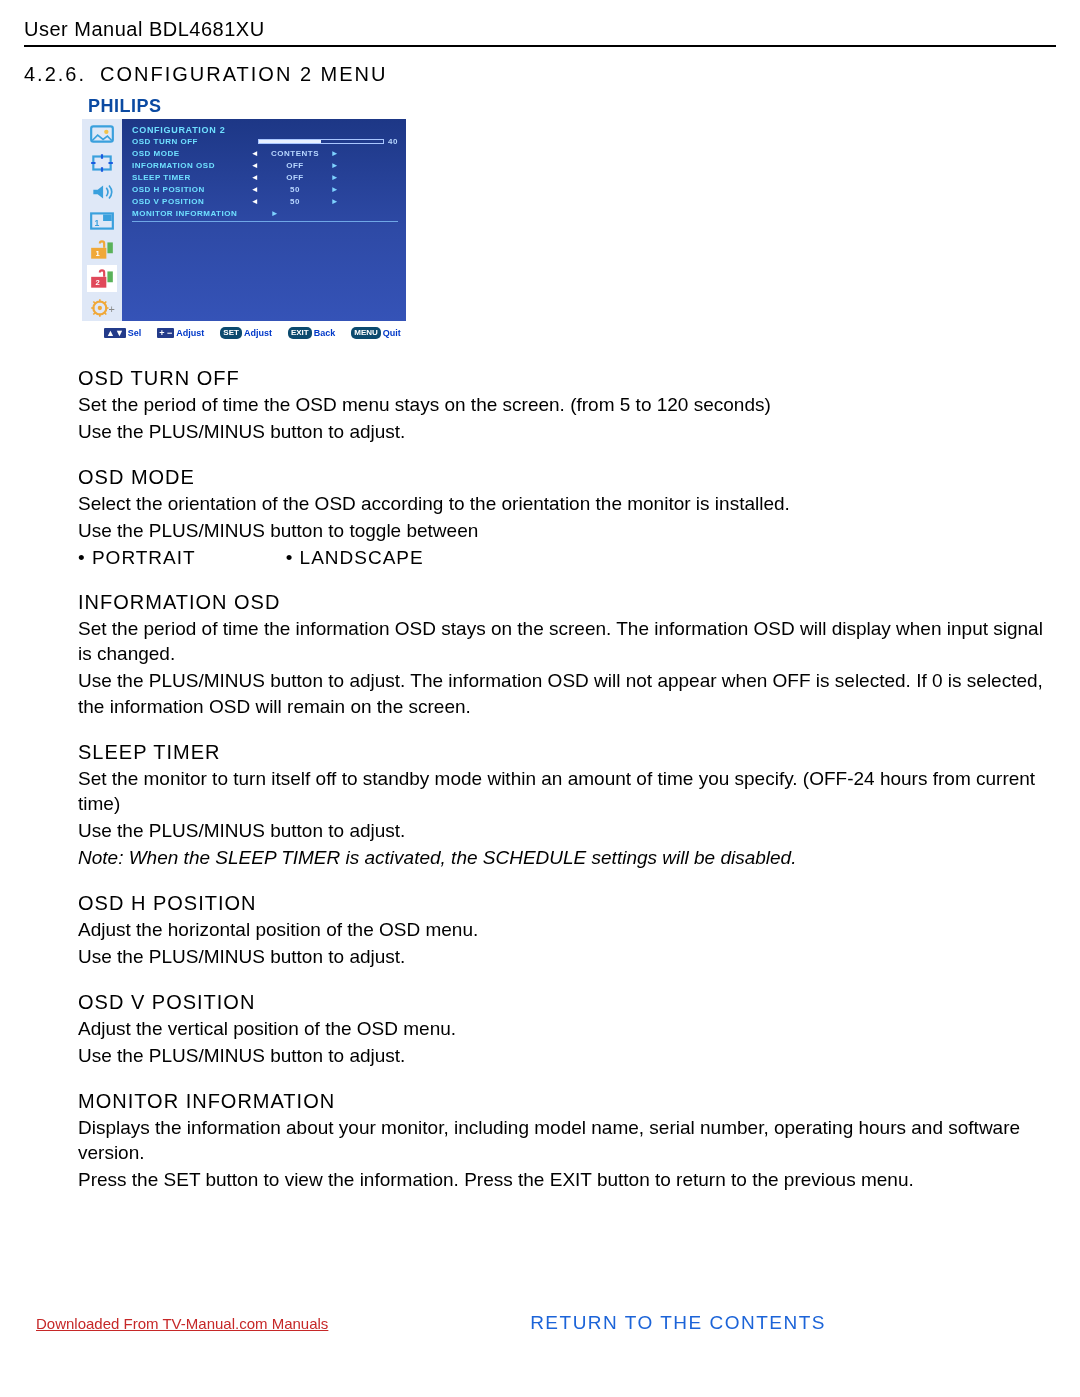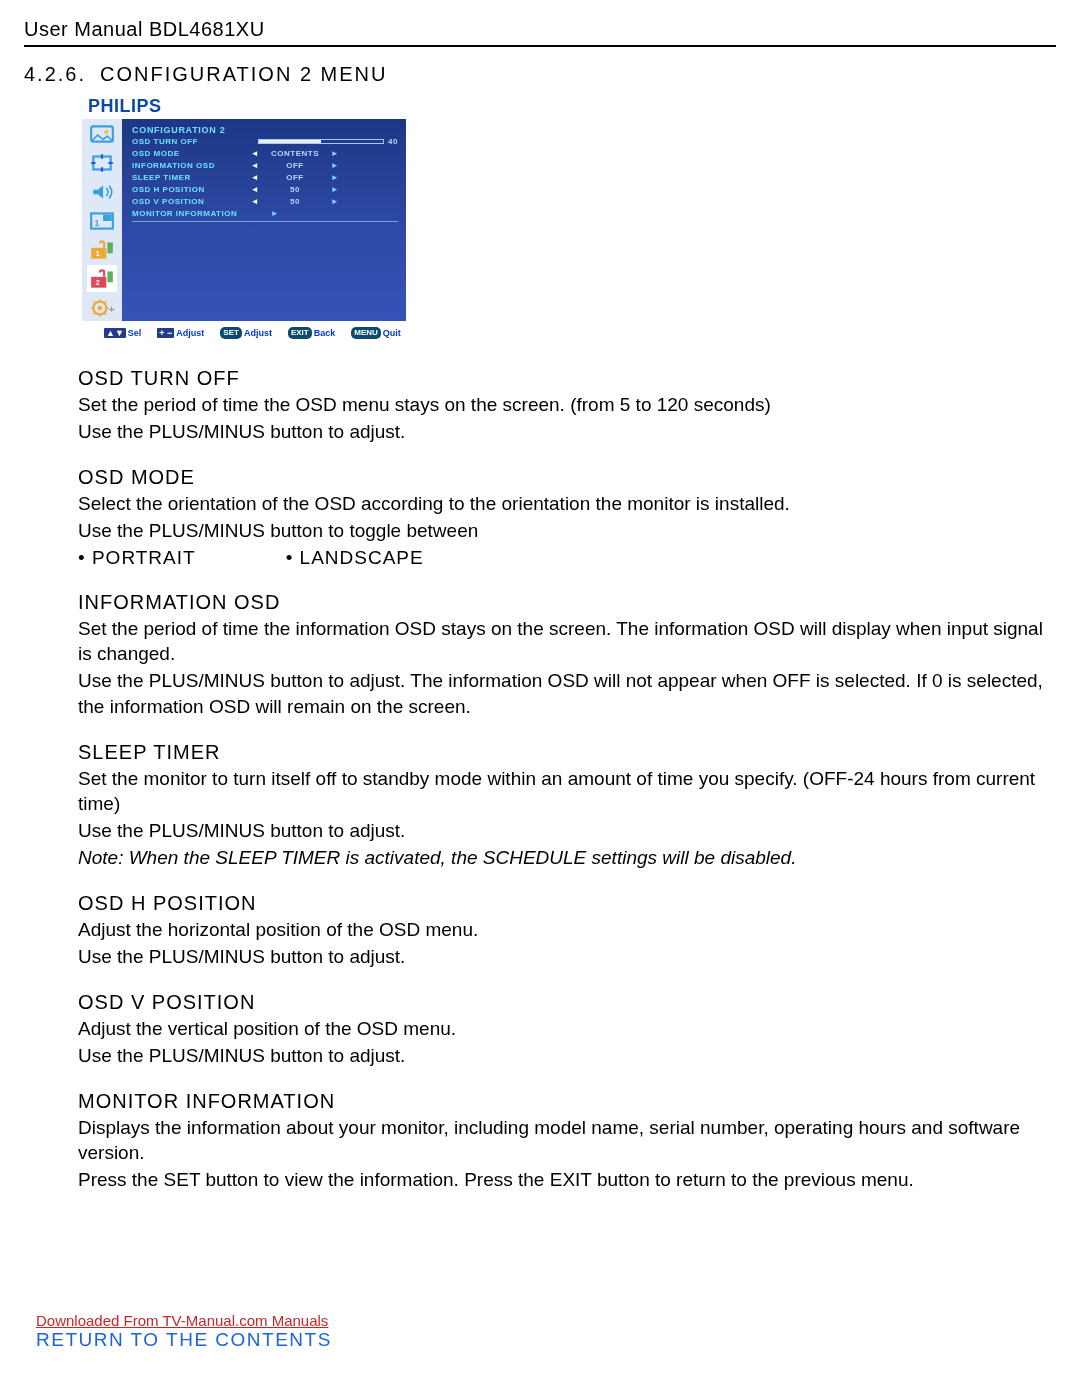--- a/index.html
+++ b/index.html
@@ -142,21 +142,20 @@
     letter-spacing: 1px;
     margin-top: 4px;
   }
   .italic { font-style: italic; }
   .footer {
     display: flex;
     align-items: baseline;
     justify-content: space-between;
     padding: 0 30px 0 12px;
     margin-top: 120px;
-    flex-direction: column;
   }
   .dl-link {
     color: #c62828;
     text-decoration: underline;
     font-size: 15px;
   }
   .return-link {
     color: #1c64d8;
     font-size: 19px;
     letter-spacing: 1.5px;

